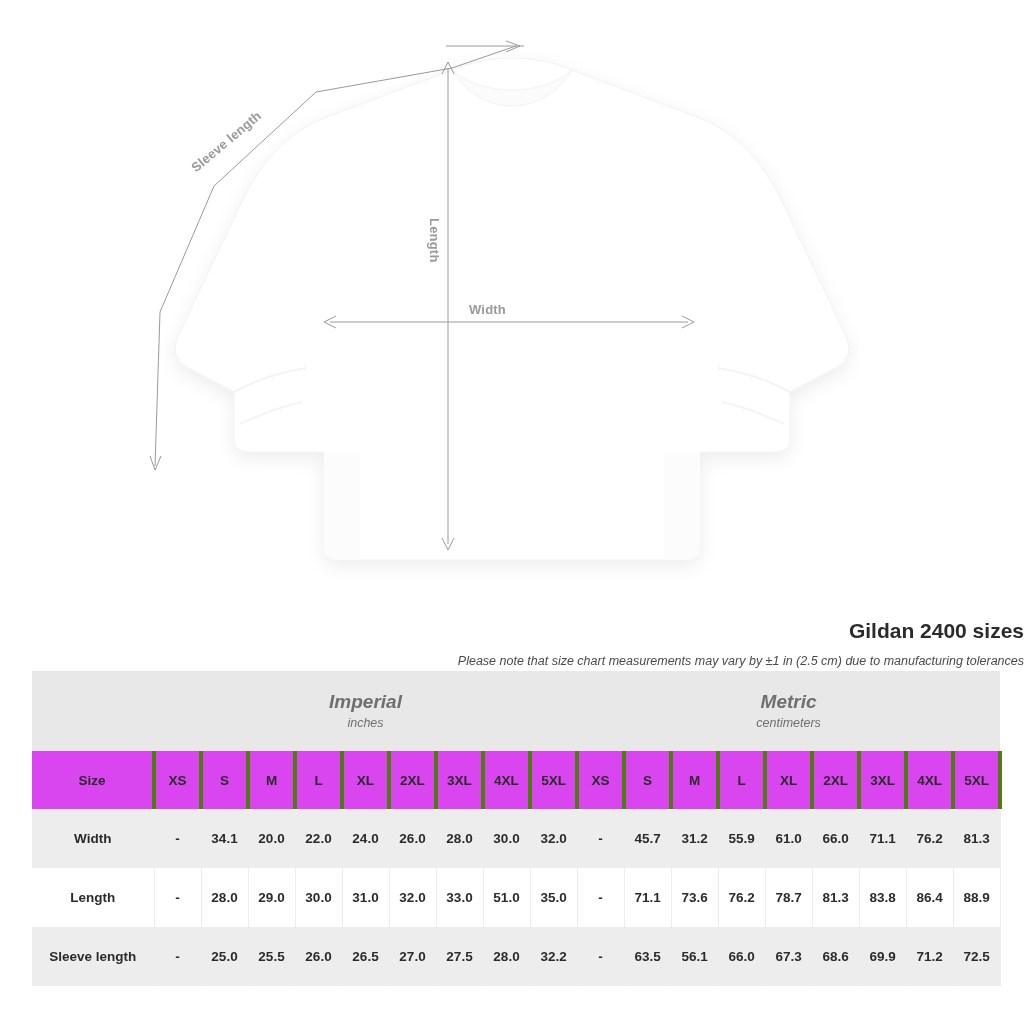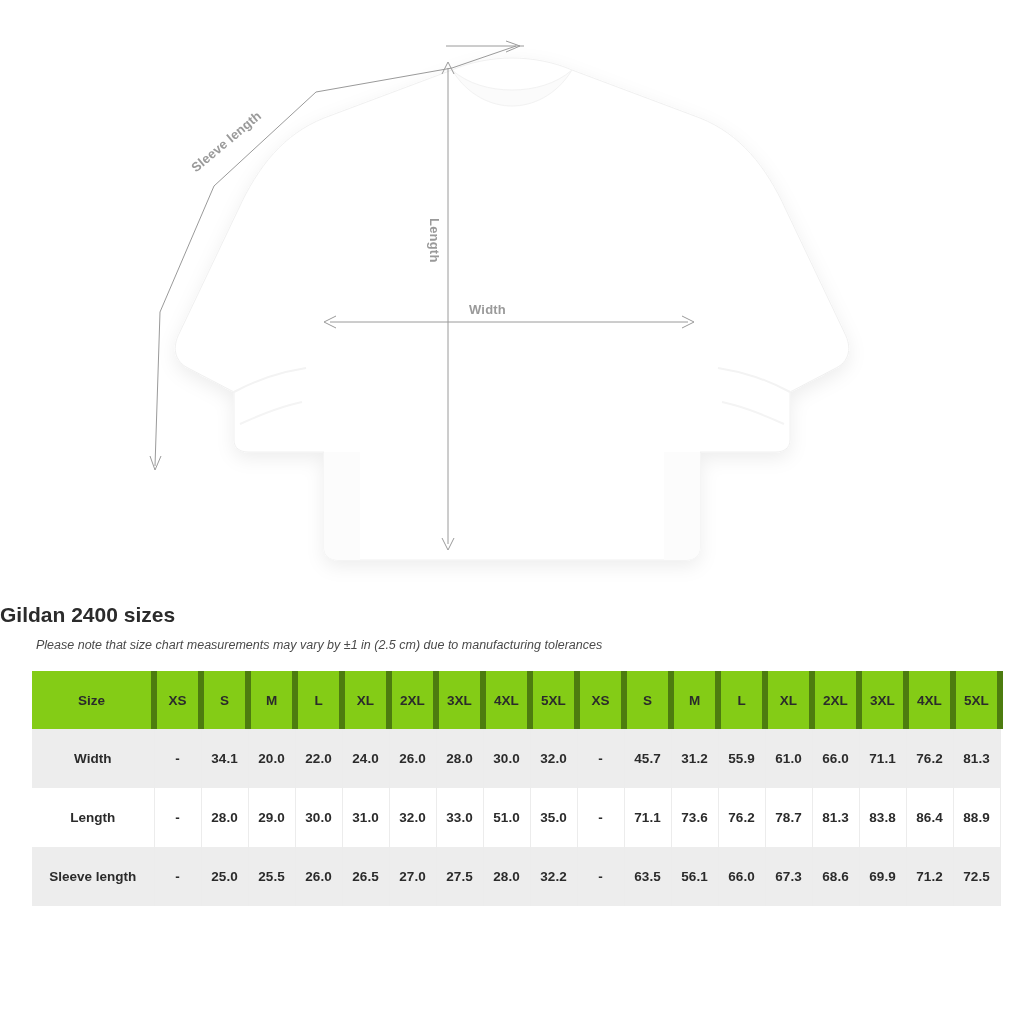--- a/index.html
+++ b/index.html
@@ -52,22 +52,22 @@
   }
   .label-sleeve {
     left: 198px;
     top: 160px;
     transform: rotate(-40deg);
     transform-origin: left bottom;
   }
 
   
   .title-block {
-    text-align: left;
-    margin-top: 18px;
+    text-align: right;
+    margin-top: 34px;
   }
   .chart-title {
     font-size: 21px;
     font-weight: bold;
     color: #2b2b2b;
     margin: 0;
   }
   .chart-note {
     font-size: 12.5px;
     font-style: italic;
@@ -114,23 +114,23 @@
   .sys-unit {
     font-size: 12.5px;
     font-style: italic;
     font-weight: normal;
     color: #6f6f6f;
     display: block;
     margin-top: 3px;
   }
   .header-row td {
     height: 58px;
-    background: #84cc16;
+    background: #d946ef;
     border-left: 1px solid #ececec;
-    border-right: 6px solid #4d7c0f;
+    border-right: 4px solid #4d7c0f;
     font-size: 13.5px;
     color: #2b2b2b;
   }
   .header-row td.rowlabel {
     border-left: none;
   }
   .data-row td {
     height: 59px;
     border-left: 1px solid #ececec;
     border-right: 1px solid #ececec;
@@ -252,20 +252,31 @@
           <col class="col-cell">
           <col class="col-cell">
           <col class="col-cell">
         <col class="col-cell">
           <col class="col-cell">
           <col class="col-cell">
           <col class="col-cell">
       </colgroup>
       <tbody>
 
+        <tr class="sys-row">
+          <td></td>
+          <td colspan="9">
+            <span class="sys-name">Imperial</span>
+            <span class="sys-unit">inches</span>
+          </td>
+          <td colspan="9">
+            <span class="sys-name">Metric</span>
+            <span class="sys-unit">centimeters</span>
+          </td>
+        </tr>
 
         <tr class="header-row">
           <td class="rowlabel">Size</td>
           <td>XS</td>
           <td>S</td>
           <td>M</td>
           <td>L</td>
           <td>XL</td>
           <td>2XL</td>
           <td>3XL</td>

